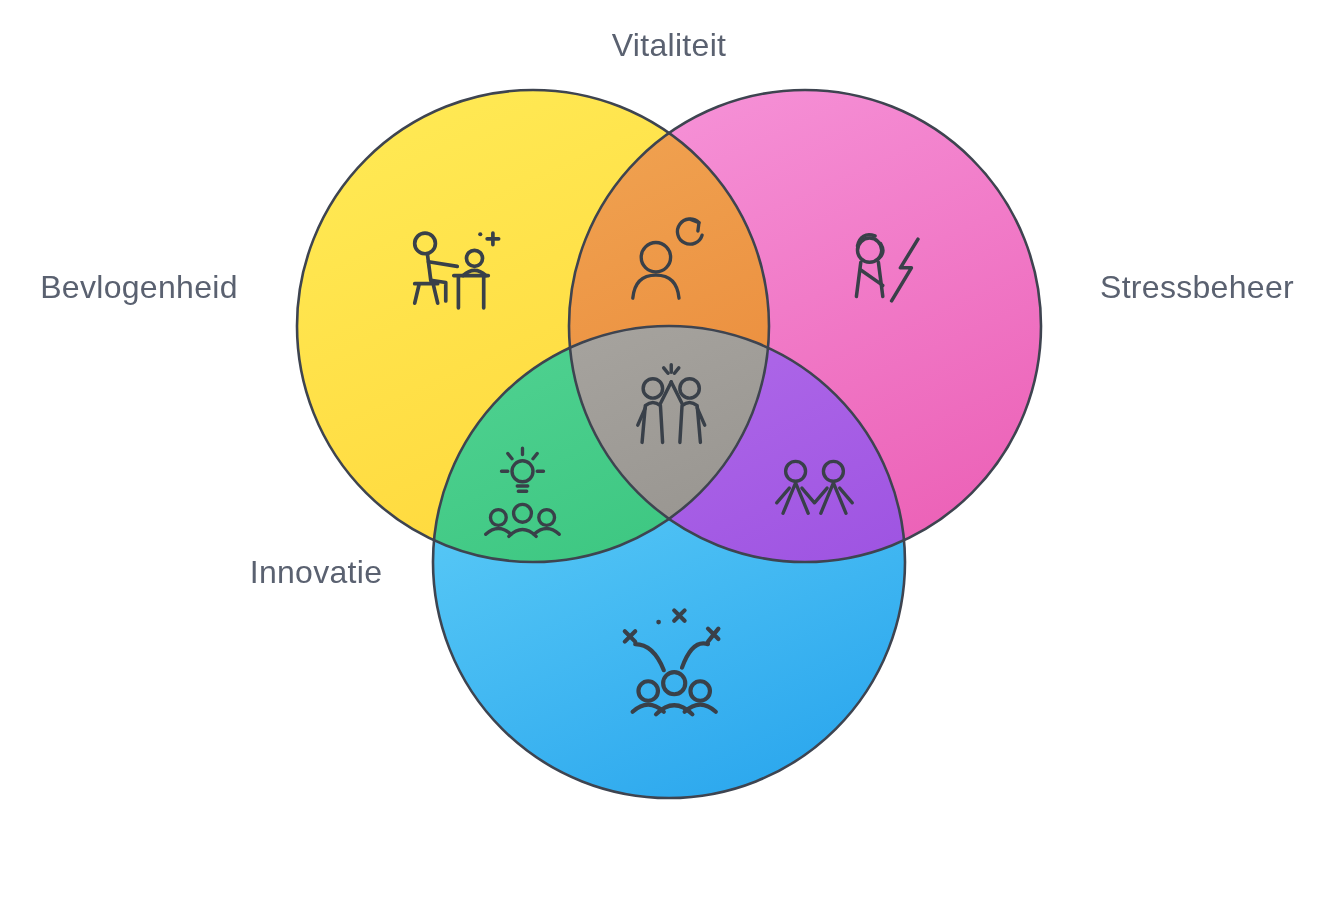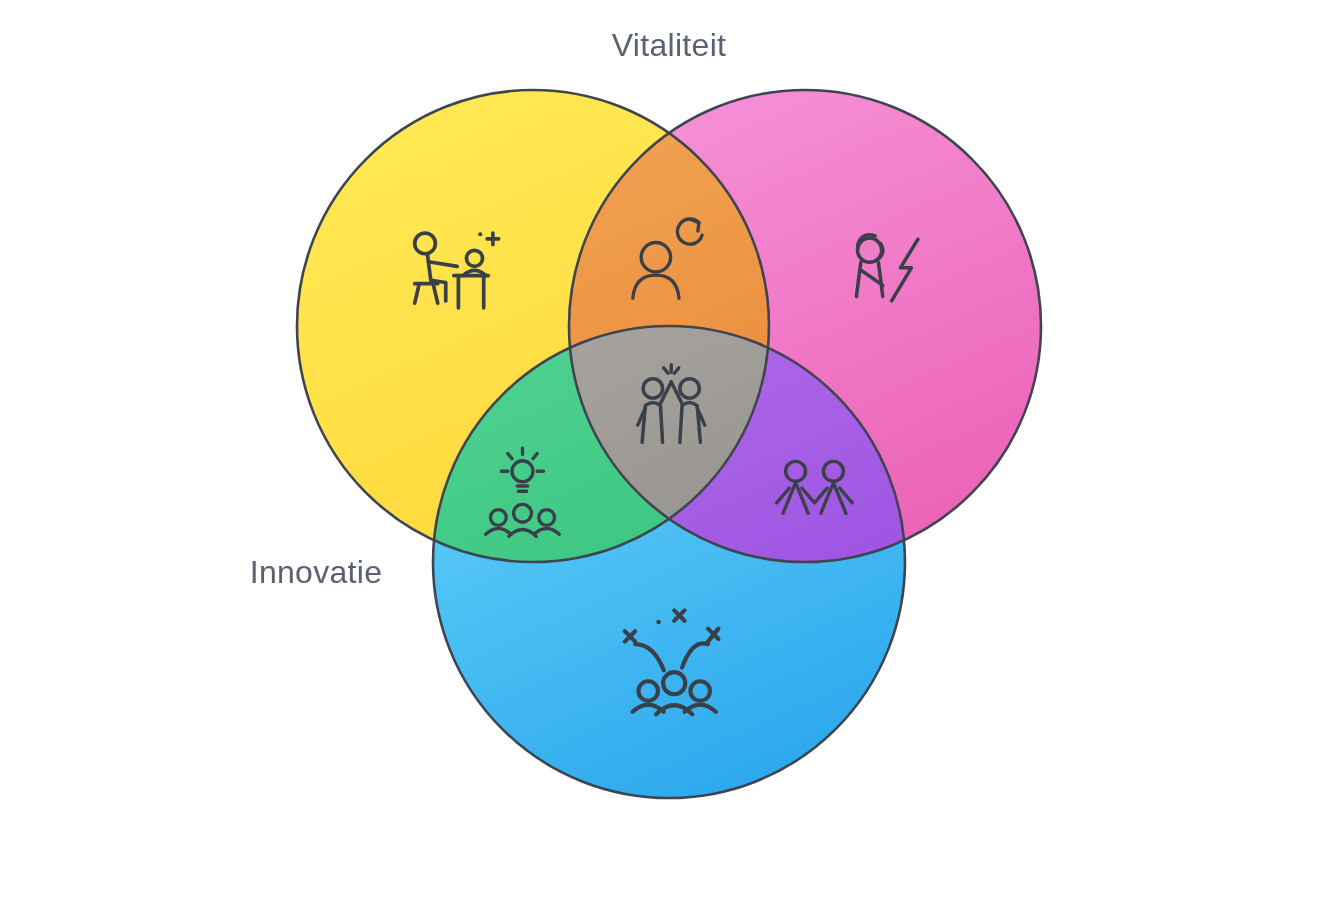--- a/index.html
+++ b/index.html
@@ -179,15 +179,17 @@
     <path d="M40,88 Q54,74 68,88"></path>
     <path d="M46,54 Q38,34 24,34"></path>
     <path d="M60,52 Q68,30 80,34"></path>
     <path d="M16,24 L24,32 M24,24 L16,32"></path>
     <path d="M54,8 L62,16 M62,8 L54,16"></path>
     <path d="M80,22 L88,30 M88,22 L80,32"></path>
     <circle class="dot" cx="42" cy="17" r="1.8"></circle>
   </svg>
 
   <div class="label top">Vitaliteit</div>
+  <div class="label left">Bevlogenheid</div>
+  <div class="label right">Stressbeheer</div>
   <div class="label bleft">Innovatie</div>
 
 </div>
 
 </body></html>

